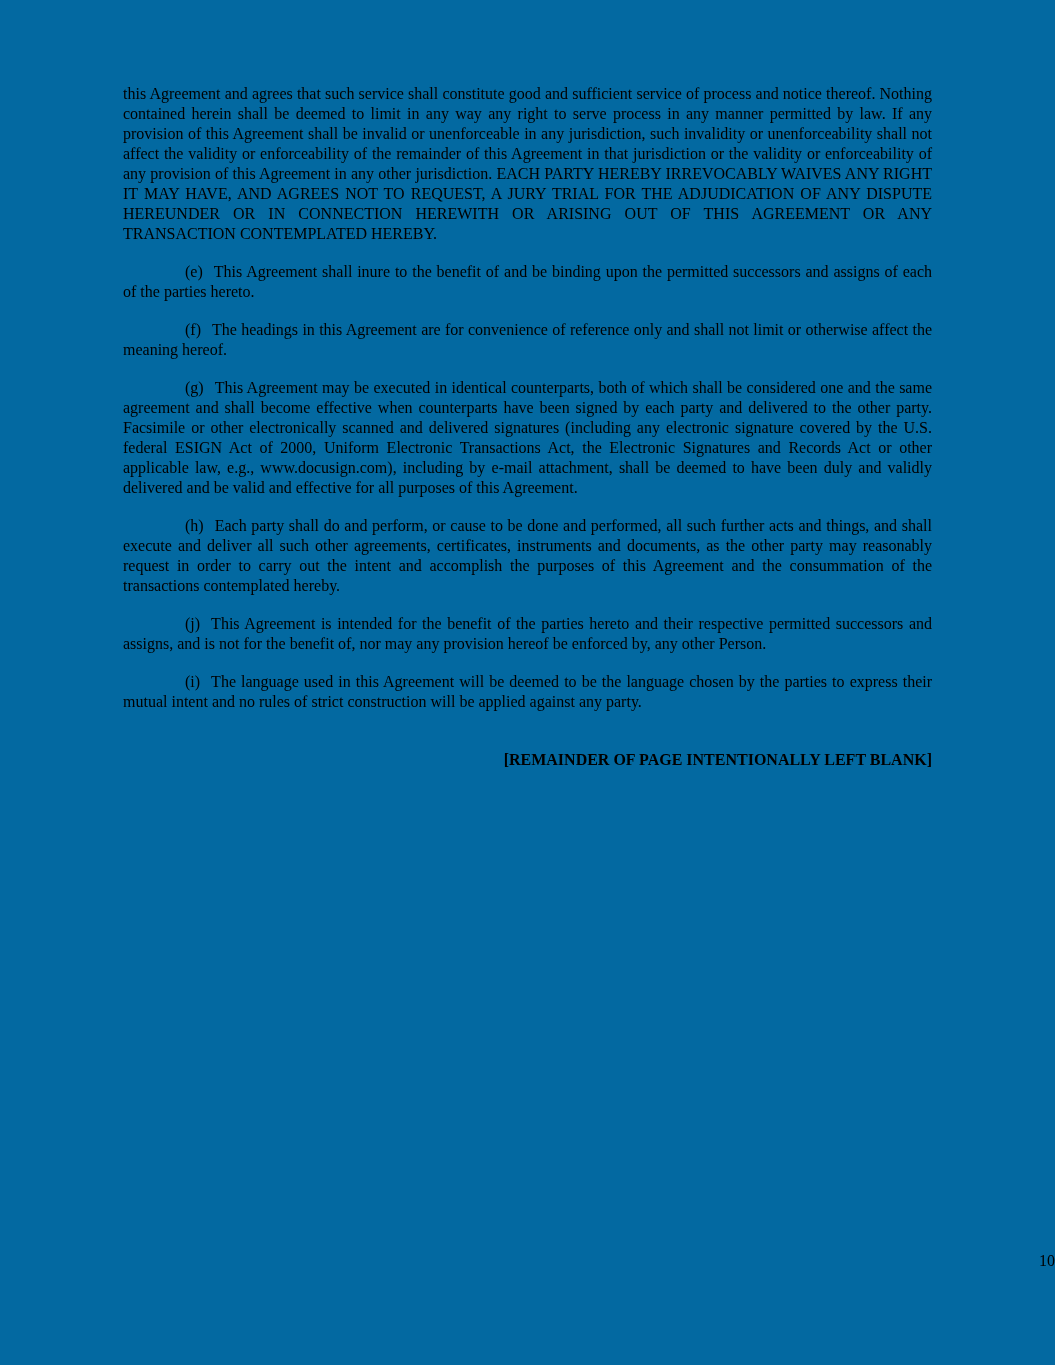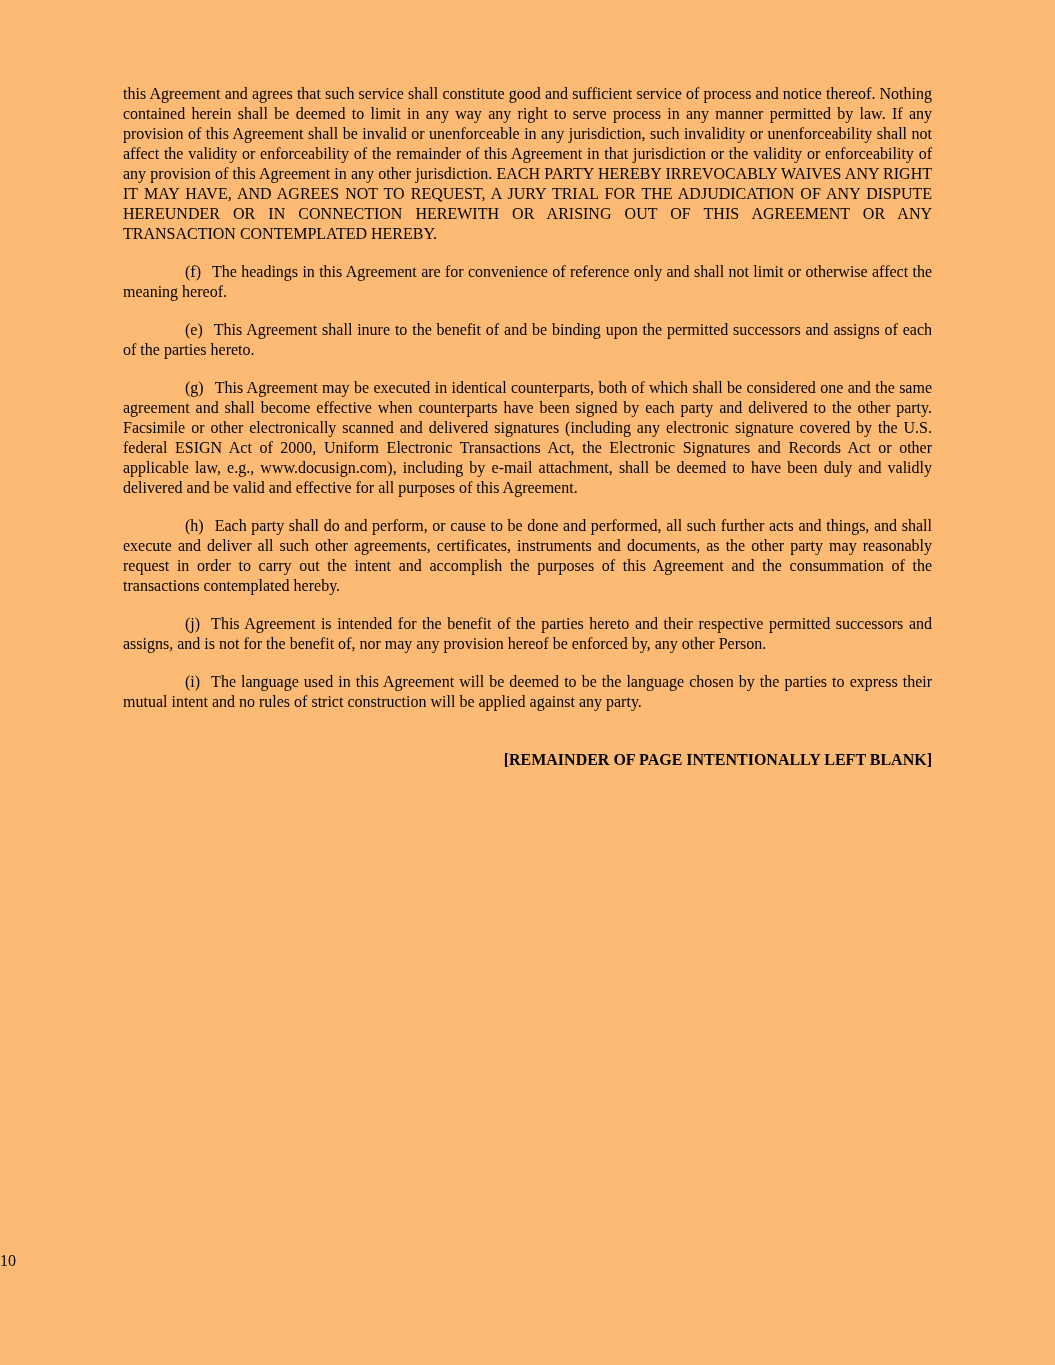--- a/index.html
+++ b/index.html
@@ -4,21 +4,21 @@
 <style>
   html, body {
     margin: 0;
     padding: 0;
     background: #ffffff;
   }
   .page {
     position: relative;
     width: 1055px;
     height: 1365px;
-    background: #fdba74;
+    background: #0369a1;
     color: #000000;
     font-family: "Liberation Serif", "DejaVu Serif", serif;
     font-size: 16px;
     line-height: 20px;
     box-sizing: border-box;
     padding: 84px 123px 0 123px;
     overflow: hidden;
   }
   .body-text p {
     margin: 0 0 18px 0;
@@ -33,35 +33,35 @@
   .remainder-notice {
     margin-top: 38px;
     text-align: right;
     font-weight: bold;
   }
   .page-number {
     position: absolute;
     bottom: 94px;
     left: 0;
     width: 100%;
-    text-align: left;
+    text-align: right;
     font-size: 16px;
   }
 </style>
 </head>
 <body>
 
 <div class="page">
   <div class="body-text">
 
     <p><span>this Agreement and agrees that such service shall constitute good and sufficient service of process and notice thereof. Nothing contained herein shall be deemed to limit in any way any right to serve process in any manner permitted by law. If any provision of this Agreement shall be invalid or unenforceable in any jurisdiction, such invalidity or unenforceability shall not affect the validity or enforceability of the remainder of this Agreement in that jurisdiction or the validity or enforceability of any provision of this Agreement in any other jurisdiction. EACH PARTY HEREBY IRREVOCABLY WAIVES ANY RIGHT IT MAY HAVE, AND AGREES NOT TO REQUEST, A JURY TRIAL FOR THE ADJUDICATION OF ANY DISPUTE HEREUNDER OR IN CONNECTION HEREWITH OR ARISING OUT OF THIS AGREEMENT OR ANY TRANSACTION CONTEMPLATED HEREBY.</span></p>
 
+    <p class="indented"><span class="plabel">(e)</span><span>This Agreement shall inure to the benefit of and be binding upon the permitted successors and assigns of each of the parties hereto.</span></p>
+
     <p class="indented"><span class="plabel">(f)</span><span>The headings in this Agreement are for convenience of reference only and shall not limit or otherwise affect the meaning hereof.</span></p>
-
-    <p class="indented"><span class="plabel">(e)</span><span>This Agreement shall inure to the benefit of and be binding upon the permitted successors and assigns of each of the parties hereto.</span></p>
 
     <p class="indented"><span class="plabel">(g)</span><span>This Agreement may be executed in identical counterparts, both of which shall be considered one and the same agreement and shall become effective when counterparts have been signed by each party and delivered to the other party. Facsimile or other electronically scanned and delivered signatures (including any electronic signature covered by the U.S. federal ESIGN Act of 2000, Uniform Electronic Transactions Act, the Electronic Signatures and Records Act or other applicable law, e.g., www.docusign.com), including by e-mail attachment, shall be deemed to have been duly and validly delivered and be valid and effective for all purposes of this Agreement.</span></p>
 
     <p class="indented"><span class="plabel">(h)</span><span>Each party shall do and perform, or cause to be done and performed, all such further acts and things, and shall execute and deliver all such other agreements, certificates, instruments and documents, as the other party may reasonably request in order to carry out the intent and accomplish the purposes of this Agreement and the consummation of the transactions contemplated hereby.</span></p>
 
     <p class="indented"><span class="plabel">(j)</span><span>This Agreement is intended for the benefit of the parties hereto and their respective permitted successors and assigns, and is not for the benefit of, nor may any provision hereof be enforced by, any other Person.</span></p>
 
     <p class="indented"><span class="plabel">(i)</span><span>The language used in this Agreement will be deemed to be the language chosen by the parties to express their mutual intent and no rules of strict construction will be applied against any party.</span></p>
 
     <div class="remainder-notice">[REMAINDER OF PAGE INTENTIONALLY LEFT BLANK]</div>

